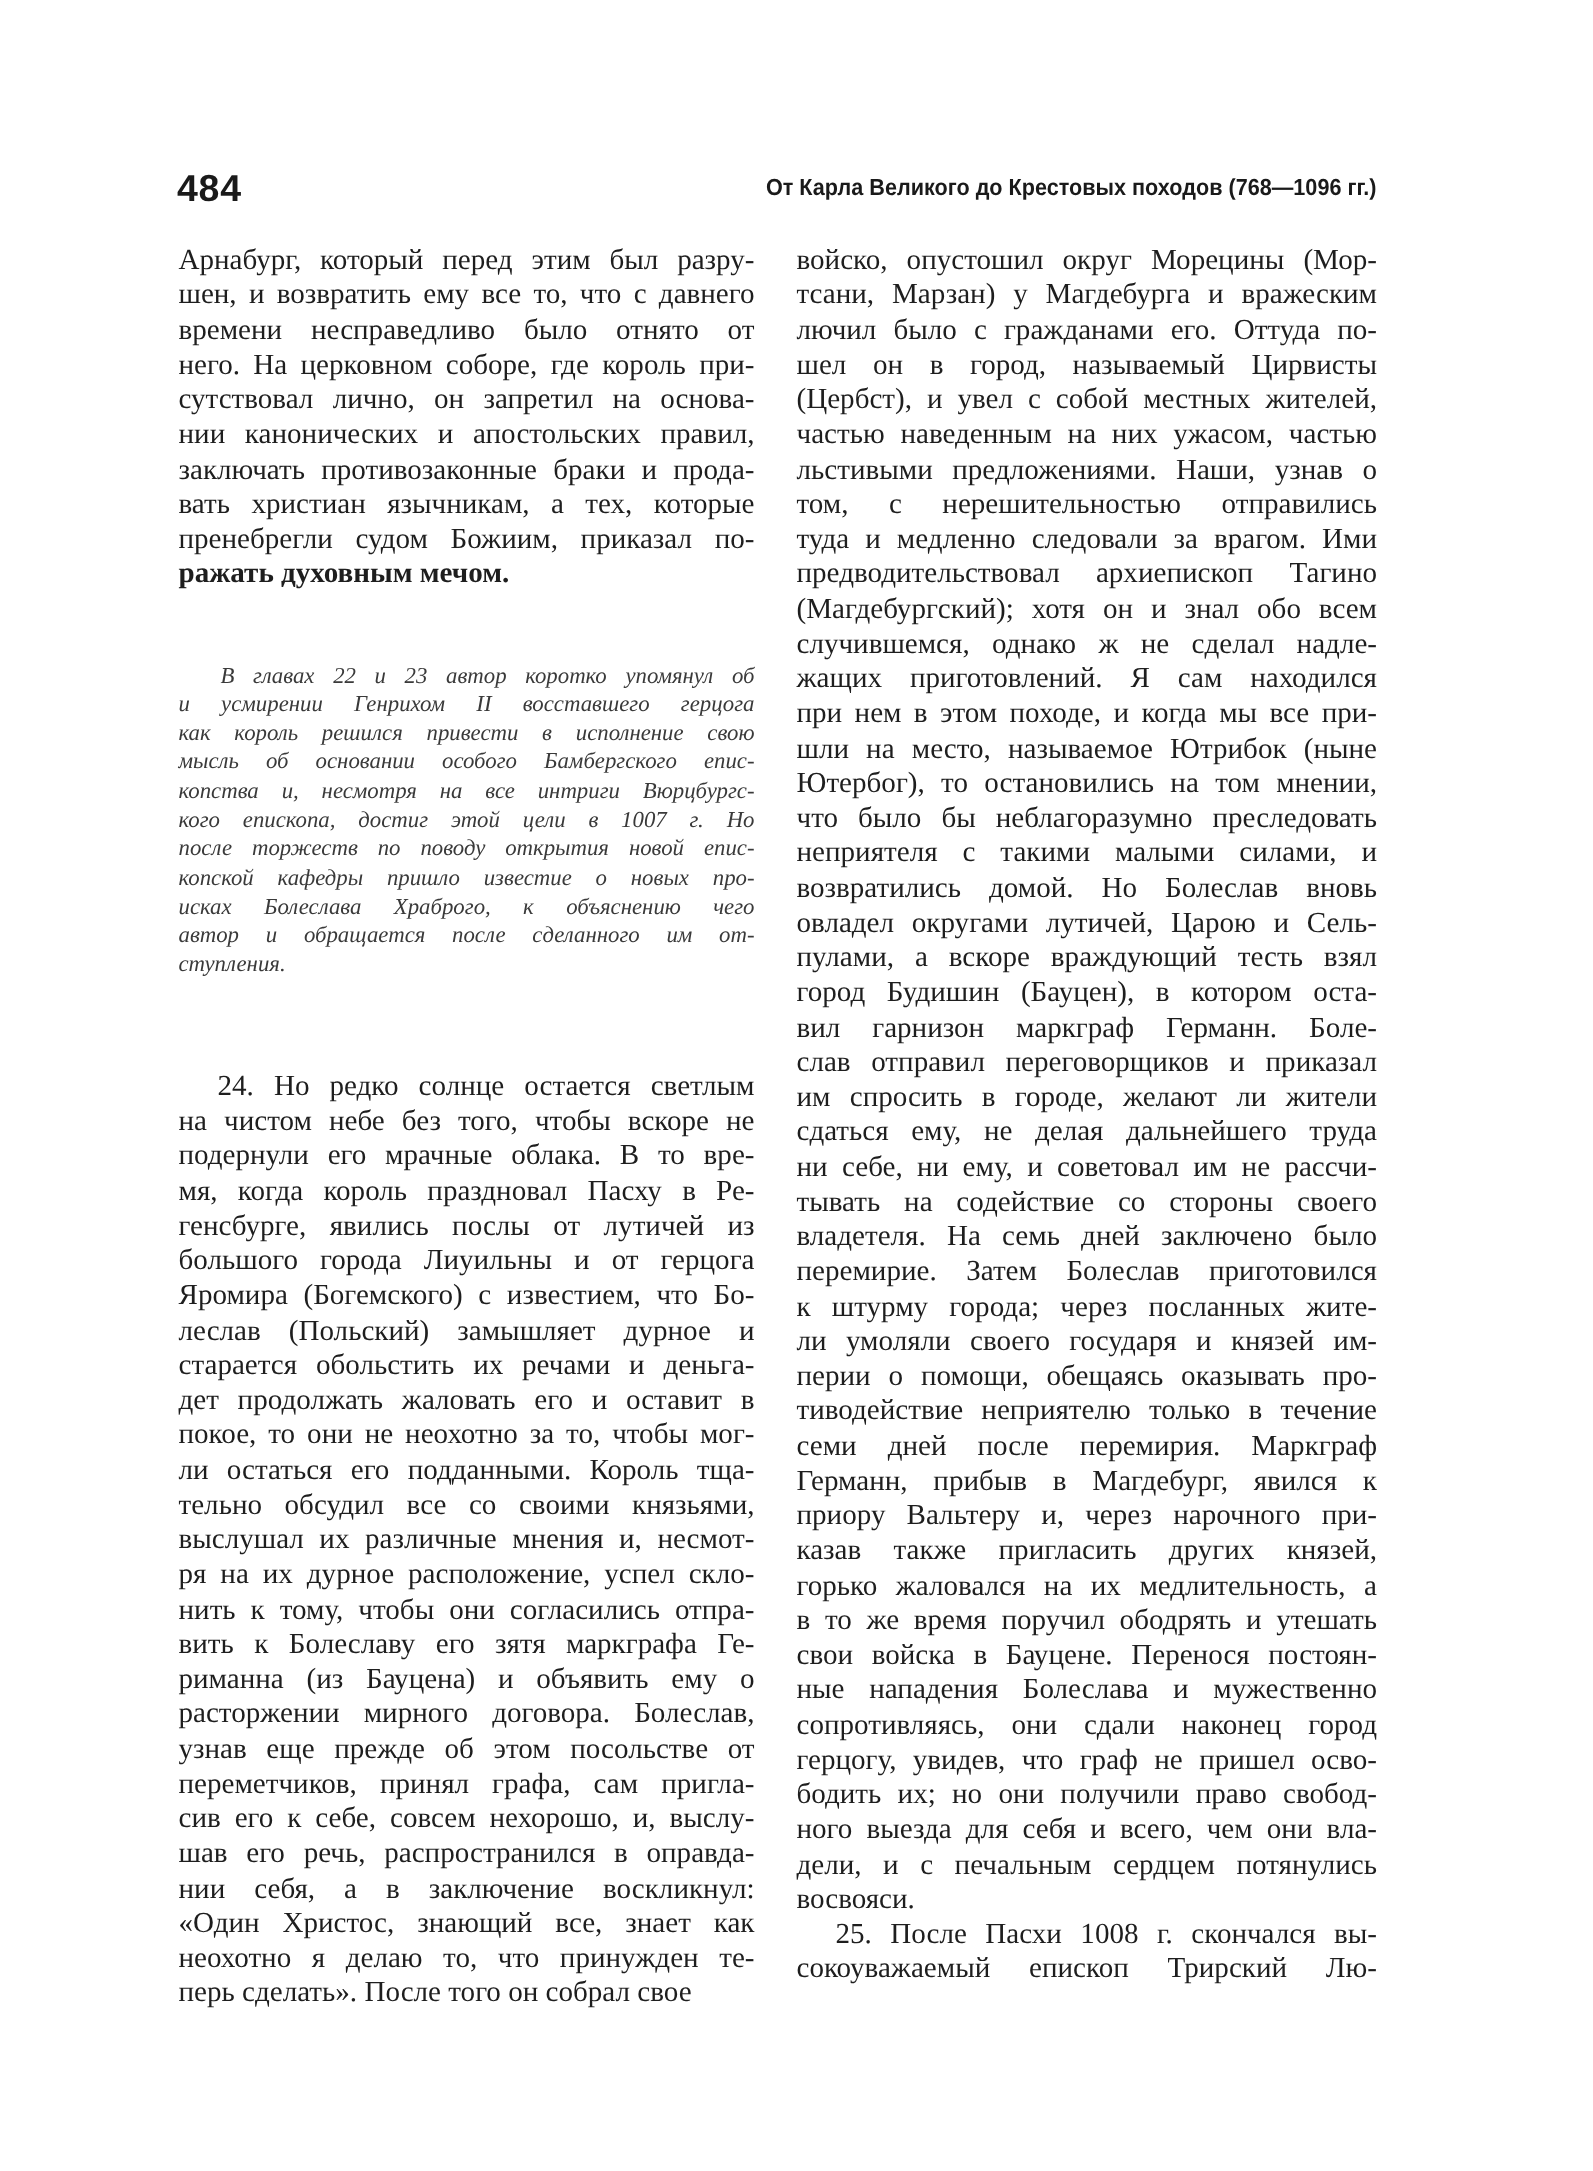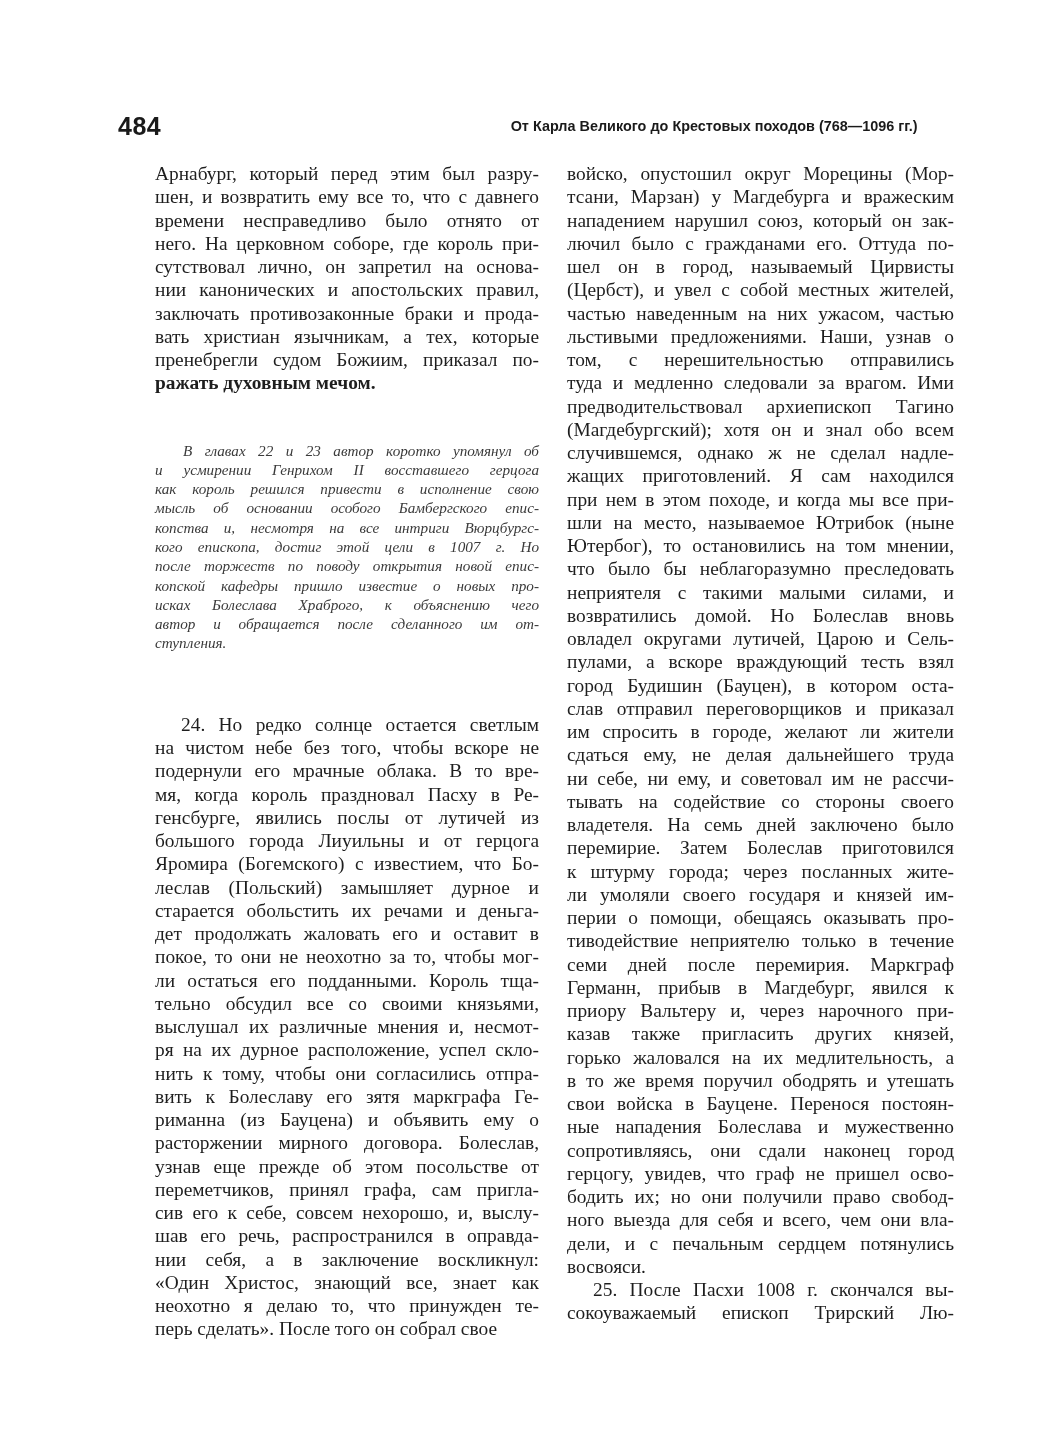--- a/index.html
+++ b/index.html
@@ -1,21 +1,21 @@
 <!DOCTYPE html>
 <html><head>
 <meta charset="utf-8">
 <style>
   html, body { margin: 0; padding: 0; background: #ffffff; }
   body { width: 1062px; height: 1447px; position: relative; overflow: hidden; color: #1e1e1e; }
   .page { position: absolute; left: 0; top: 0; width: 1062px; height: 1447px; }
   .header { position: absolute; left: 118px; top: 112px; width: 800px; height: 40px; }
   .page-number { position: absolute; left: 0; top: 0; font-family: "Liberation Sans", sans-serif; font-weight: bold; font-size: 25px; letter-spacing: 0.5px; color: #1a1a1a; }
   .running-title { position: absolute; right: 0; top: 5px; font-family: "Liberation Sans", sans-serif; font-weight: bold; font-size: 15.5px; color: #1a1a1a; transform: scaleX(0.93); transform-origin: right center; white-space: nowrap; }
-  .col { position: absolute; top: 162px; font-family: "Liberation Serif", serif; font-size: 19.4px; line-height: 23.25px; text-align: justify; hyphens: manual; margin-left: 36px; }
+  .col { position: absolute; top: 162px; font-family: "Liberation Serif", serif; font-size: 19.4px; line-height: 23.25px; text-align: justify; hyphens: manual; }
   .col-left { left: 119px; width: 384px; }
   .col-right { left: 531px; width: 387px; }
   .col p { margin: 0; }
   .note { margin: 46px 0 0 0 !important; font-style: italic; font-size: 15.2px; line-height: 19.3px; color: #3a3a3a; text-indent: 28px; }
   .para24 { margin-top: 60px !important; }
   .text-line { display: block; text-align: justify; text-align-last: justify; white-space: nowrap; }
   .text-line.last { text-align-last: left; }
 </style>
 </head>
 <body>
@@ -80,41 +80,41 @@
         <span class="text-line" style="text-indent: 0px;">«Один Христос, знающий все, знает как</span>
         <span class="text-line" style="text-indent: 0px;">неохотно я делаю то, что принужден те-</span>
         <span class="text-line last" style="text-indent: 0px;">перь сделать». После того он собрал свое</span>
       </p>
   </div>
 
   <div class="col col-right">
     <p>
         <span class="text-line" style="text-indent: 0px;">войско, опустошил округ Морецины (Мор-</span>
         <span class="text-line" style="text-indent: 0px;">тсани, Марзан) у Магдебурга и вражеским</span>
-        <span class="text-line" style="text-indent: 0px;">нападением нарушил союз, который он зак-</span>
         <span class="text-line" style="text-indent: 0px;">лючил было с гражданами его. Оттуда по-</span>
         <span class="text-line" style="text-indent: 0px;">шел он в город, называемый Цирвисты</span>
         <span class="text-line" style="text-indent: 0px;">(Цербст), и увел с собой местных жителей,</span>
         <span class="text-line" style="text-indent: 0px;">частью наведенным на них ужасом, частью</span>
         <span class="text-line" style="text-indent: 0px;">льстивыми предложениями. Наши, узнав о</span>
         <span class="text-line" style="text-indent: 0px;">том, с нерешительностью отправились</span>
         <span class="text-line" style="text-indent: 0px;">туда и медленно следовали за врагом. Ими</span>
         <span class="text-line" style="text-indent: 0px;">предводительствовал архиепископ Тагино</span>
         <span class="text-line" style="text-indent: 0px;">(Магдебургский); хотя он и знал обо всем</span>
         <span class="text-line" style="text-indent: 0px;">случившемся, однако ж не сделал надле-</span>
         <span class="text-line" style="text-indent: 0px;">жащих приготовлений. Я сам находился</span>
         <span class="text-line" style="text-indent: 0px;">при нем в этом походе, и когда мы все при-</span>
         <span class="text-line" style="text-indent: 0px;">шли на место, называемое Ютрибок (ныне</span>
         <span class="text-line" style="text-indent: 0px;">Ютербог), то остановились на том мнении,</span>
         <span class="text-line" style="text-indent: 0px;">что было бы неблагоразумно преследовать</span>
         <span class="text-line" style="text-indent: 0px;">неприятеля с такими малыми силами, и</span>
         <span class="text-line" style="text-indent: 0px;">возвратились домой. Но Болеслав вновь</span>
         <span class="text-line" style="text-indent: 0px;">овладел округами лутичей, Царою и Сель-</span>
         <span class="text-line" style="text-indent: 0px;">пулами, а вскоре враждующий тесть взял</span>
         <span class="text-line" style="text-indent: 0px;">город Будишин (Бауцен), в котором оста-</span>
+        <span class="text-line" style="text-indent: 0px;">вил гарнизон маркграф Германн. Боле-</span>
         <span class="text-line" style="text-indent: 0px;">слав отправил переговорщиков и приказал</span>
         <span class="text-line" style="text-indent: 0px;">им спросить в городе, желают ли жители</span>
         <span class="text-line" style="text-indent: 0px;">сдаться ему, не делая дальнейшего труда</span>
         <span class="text-line" style="text-indent: 0px;">ни себе, ни ему, и советовал им не рассчи-</span>
         <span class="text-line" style="text-indent: 0px;">тывать на содействие со стороны своего</span>
         <span class="text-line" style="text-indent: 0px;">владетеля. На семь дней заключено было</span>
         <span class="text-line" style="text-indent: 0px;">перемирие. Затем Болеслав приготовился</span>
         <span class="text-line" style="text-indent: 0px;">к штурму города; через посланных жите-</span>
         <span class="text-line" style="text-indent: 0px;">ли умоляли своего государя и князей им-</span>
         <span class="text-line" style="text-indent: 0px;">перии о помощи, обещаясь оказывать про-</span>

